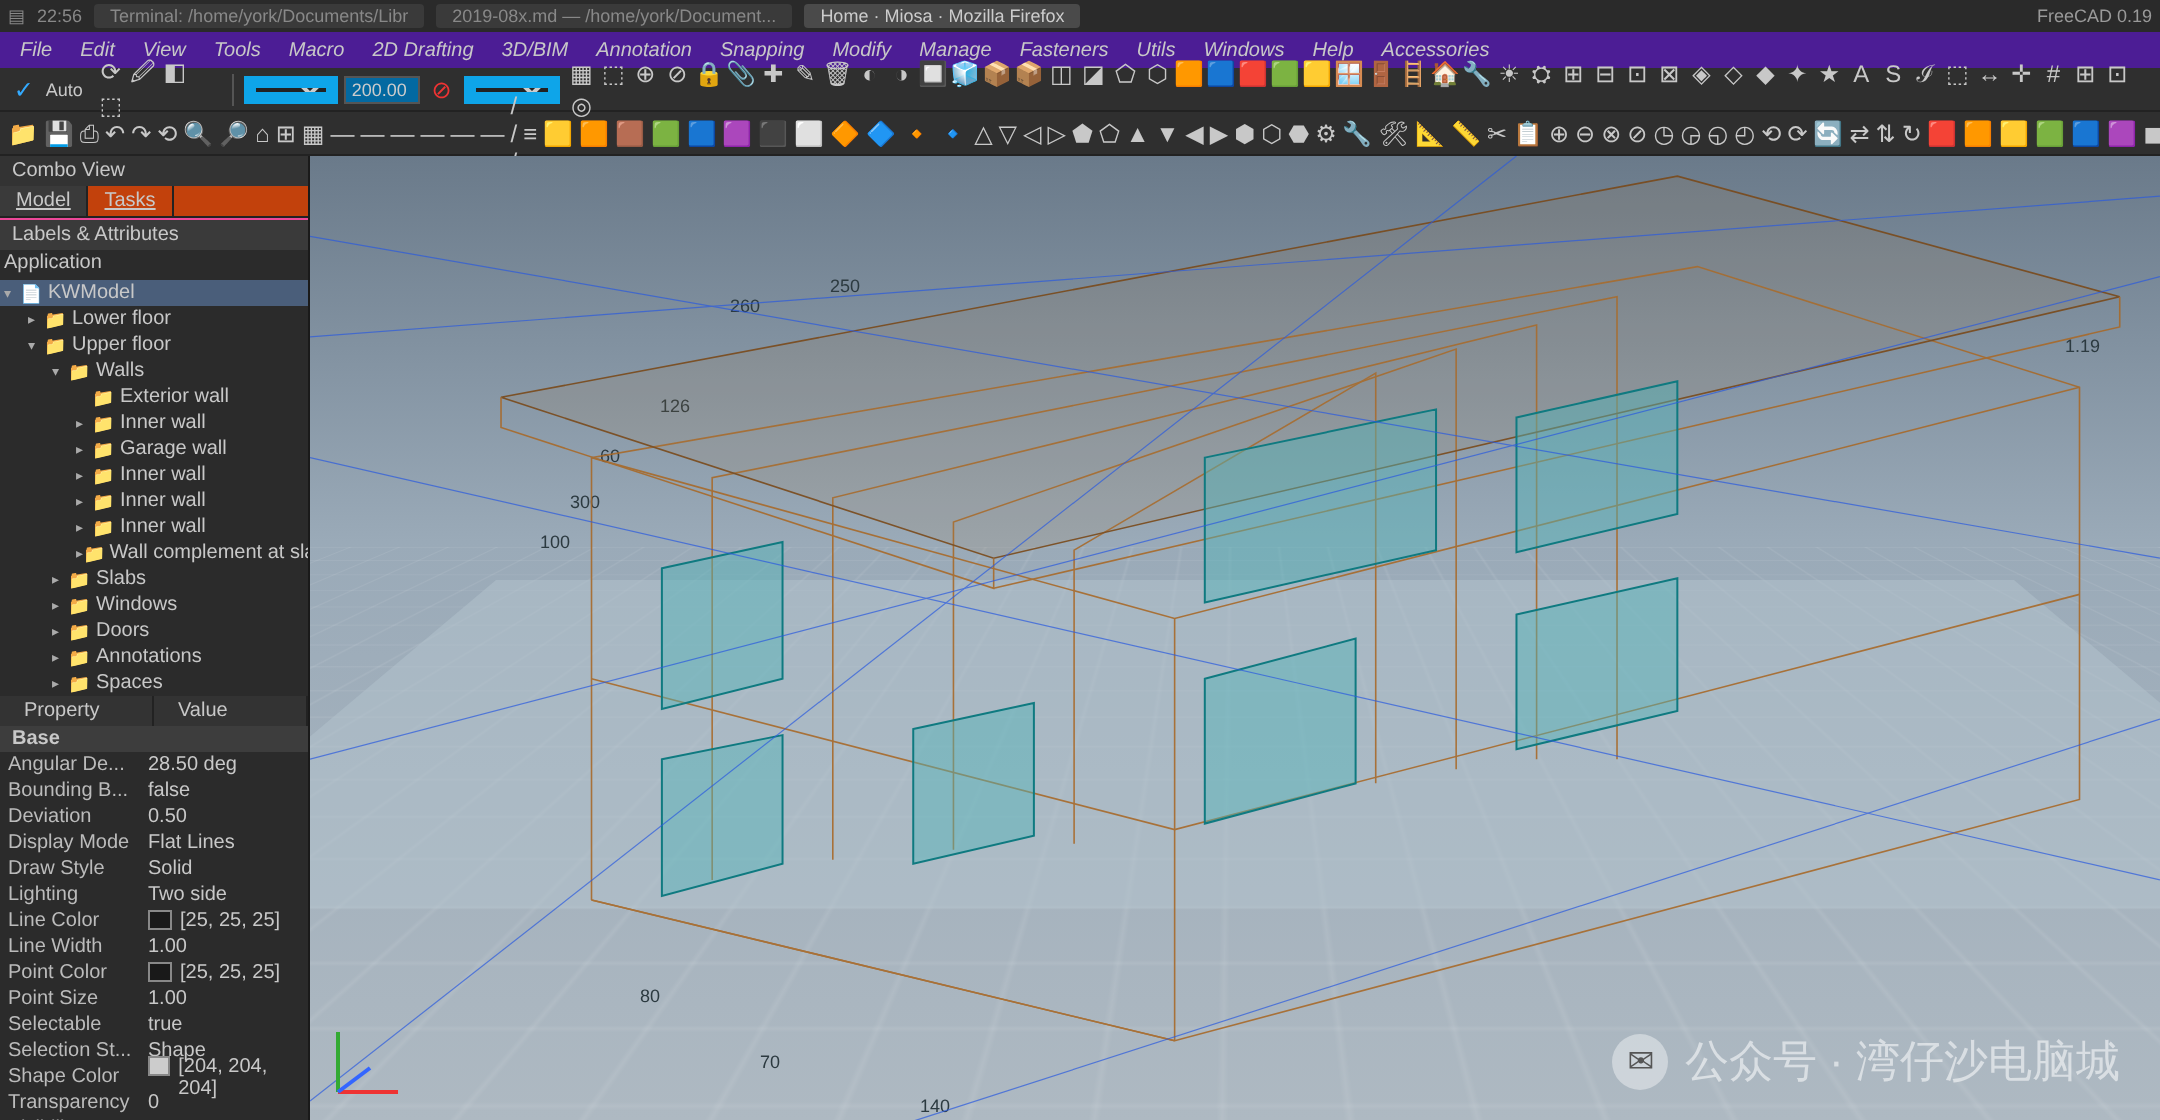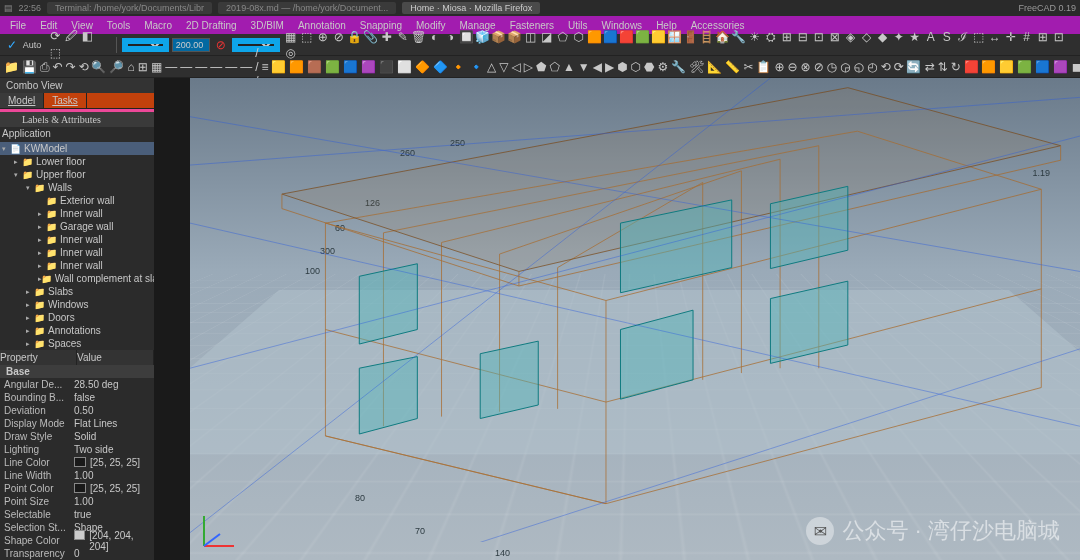--- a/index.html
+++ b/index.html
@@ -3,44 +3,44 @@
 <meta charset="utf-8">
 <style>
   * { margin:0; padding:0; box-sizing:border-box; font-family:"Segoe UI",Arial,sans-serif; }
   body { width:1080px; height:560px; background:#1a1a1a; color:#c8c8c8; font-size:10px; overflow:hidden; position:relative; }
   
   .os-bar { height:16px; background:#2a2a2a; display:flex; align-items:center; padding:0 4px; gap:6px; font-size:9px; color:#888; }
   .os-bar .tab { padding:1px 8px; background:#3a3a3a; border-radius:2px; }
   .os-bar .tab.active { background:#4a4a4a; color:#ccc; }
   .os-bar .right { margin-left:auto; display:flex; gap:4px; color:#999;}
   
-  .menu-bar { height:18px; background:#a21caf; display:flex; align-items:center; padding:0 4px; gap:2px; font-size:10px; }
+  .menu-bar { height:18px; background:#4c1d95; display:flex; align-items:center; padding:0 4px; gap:2px; font-size:10px;font-style:italic; }
   .menu-bar span { padding:2px 6px; cursor:default; }
   
   .toolbar { height:22px; background:#2f2f2f; border-bottom:1px solid #222; display:flex; align-items:center; padding:0 4px; gap:3px; }
   .tb-btn { width:16px; height:16px; display:inline-flex; align-items:center; justify-content:center; font-size:12px; cursor:pointer; border-radius:2px; }
   .tb-input { background:#0369a1; color:#ccc; border:1px solid #555; font-size:9px; padding:1px 3px; width:38px; height:14px;}
   .tb-sep { width:1px; height:16px; background:#555; margin:0 2px; }
   .tb-select { background:#222;color:#ccc;border:6px solid #0ea5e9;font-size:9px;height:14px;}
   
-  .main { display:flex; height:calc(100% - 78px);gap:35px; }
+  .main { display:flex; height:calc(100% - 78px); }
   .sidebar { width:155px; background:#2b2b2b; border-right:1px solid #1a1a1a; display:flex; flex-direction:column; overflow:hidden; }
   .panel-title { background:#333; padding:2px 6px; font-size:10px; }
   .tabs { display:flex; background:#c2410c; border-bottom:1px solid #222;text-decoration:underline;}
   .tabs span { padding:2px 8px; font-size:10px; border-right:1px solid #222;}
   .tabs span.active { background:#3a3a3a; text-decoration:underline;}
-  .section-head { background:#3a3a3a; padding:2px 22px; font-size:10px; border-top:3px solid #ec4899;font-family:Liberation Serif, serif;}
+  .section-head { background:#3a3a3a; padding:2px 6px; font-size:10px; border-top:1px solid #ec4899;}
   .tree { flex:0 0 auto; overflow:auto; max-height:210px; padding:2px 0;}
   .tree-row { display:flex; align-items:center; padding:0 2px; height:13px; white-space:nowrap;}
   .tree-row .arrow { width:8px; font-size:7px; color:#aaa; }
   .tree-row .icon { width:12px; font-size:9px; margin-right:2px;}
   .tree-row.sel { background:#4a5e7a; }
   .indent-0{padding-left:2px}.indent-1{padding-left:14px}.indent-2{padding-left:26px}.indent-3{padding-left:38px}
   .prop-head { display:flex; background:#333; font-size:10px;}
-  .prop-head span { flex:1; padding:2px 0; border-right:1px solid #222;}
+  .prop-head span { flex:1; padding:2px 12px; border-right:1px solid #222;}
   .prop-cat { background:#3d3d3d; padding:1px 6px; font-weight:bold;}
   .prop-list { flex:1; overflow:auto;}
   .prop-row { display:flex; padding:0 4px; height:13px; align-items:center;}
   .prop-row .k { width:70px; color:#bbb; overflow:hidden; text-overflow:ellipsis; white-space:nowrap;}
   .prop-row .v { flex:1; display:flex; gap:4px; overflow:hidden;}
   .swatch {width:12px;height:10px;display:inline-block;border:1px solid #888;}
   
   .viewport { flex:1; position:relative; overflow:hidden; background:linear-gradient(#6a7a8a 0%,#9aaab8 40%,#aeb9c2 100%);text-decoration:underline;}
   .grid { position:absolute; inset:0; background-image:
     linear-gradient(rgba(255,255,255,0.08) 1px,transparent 1px),

